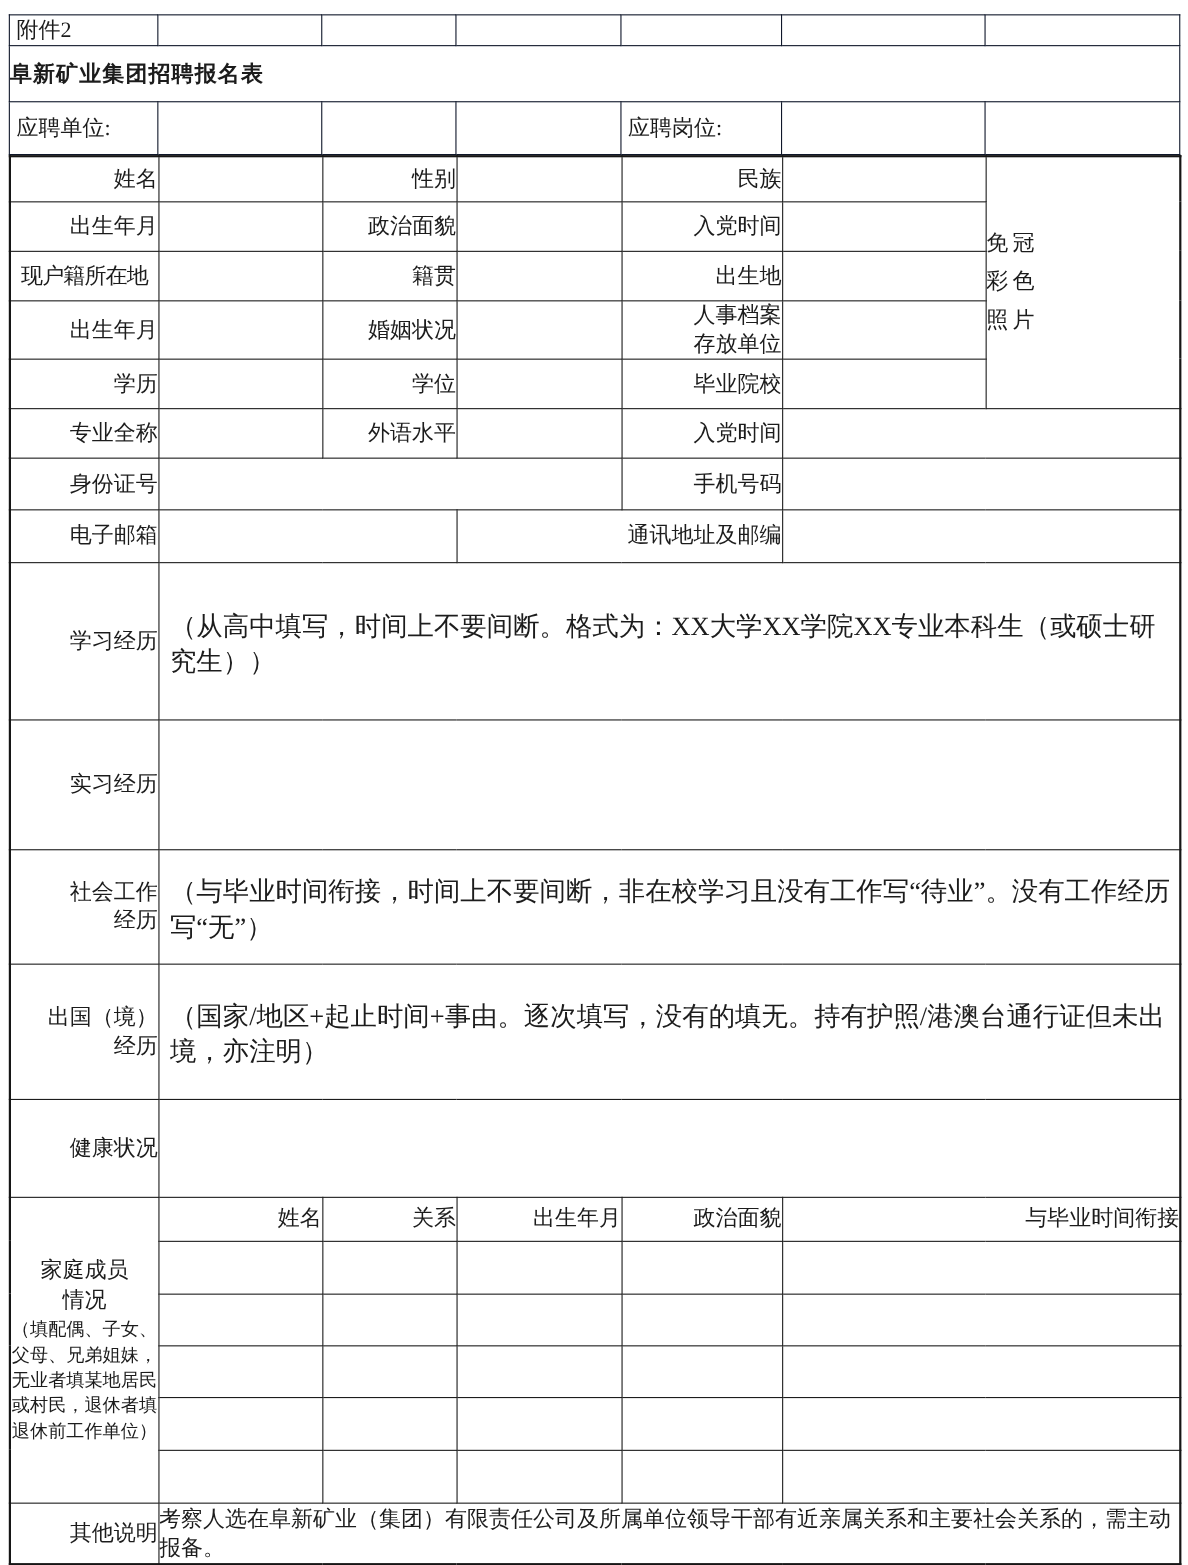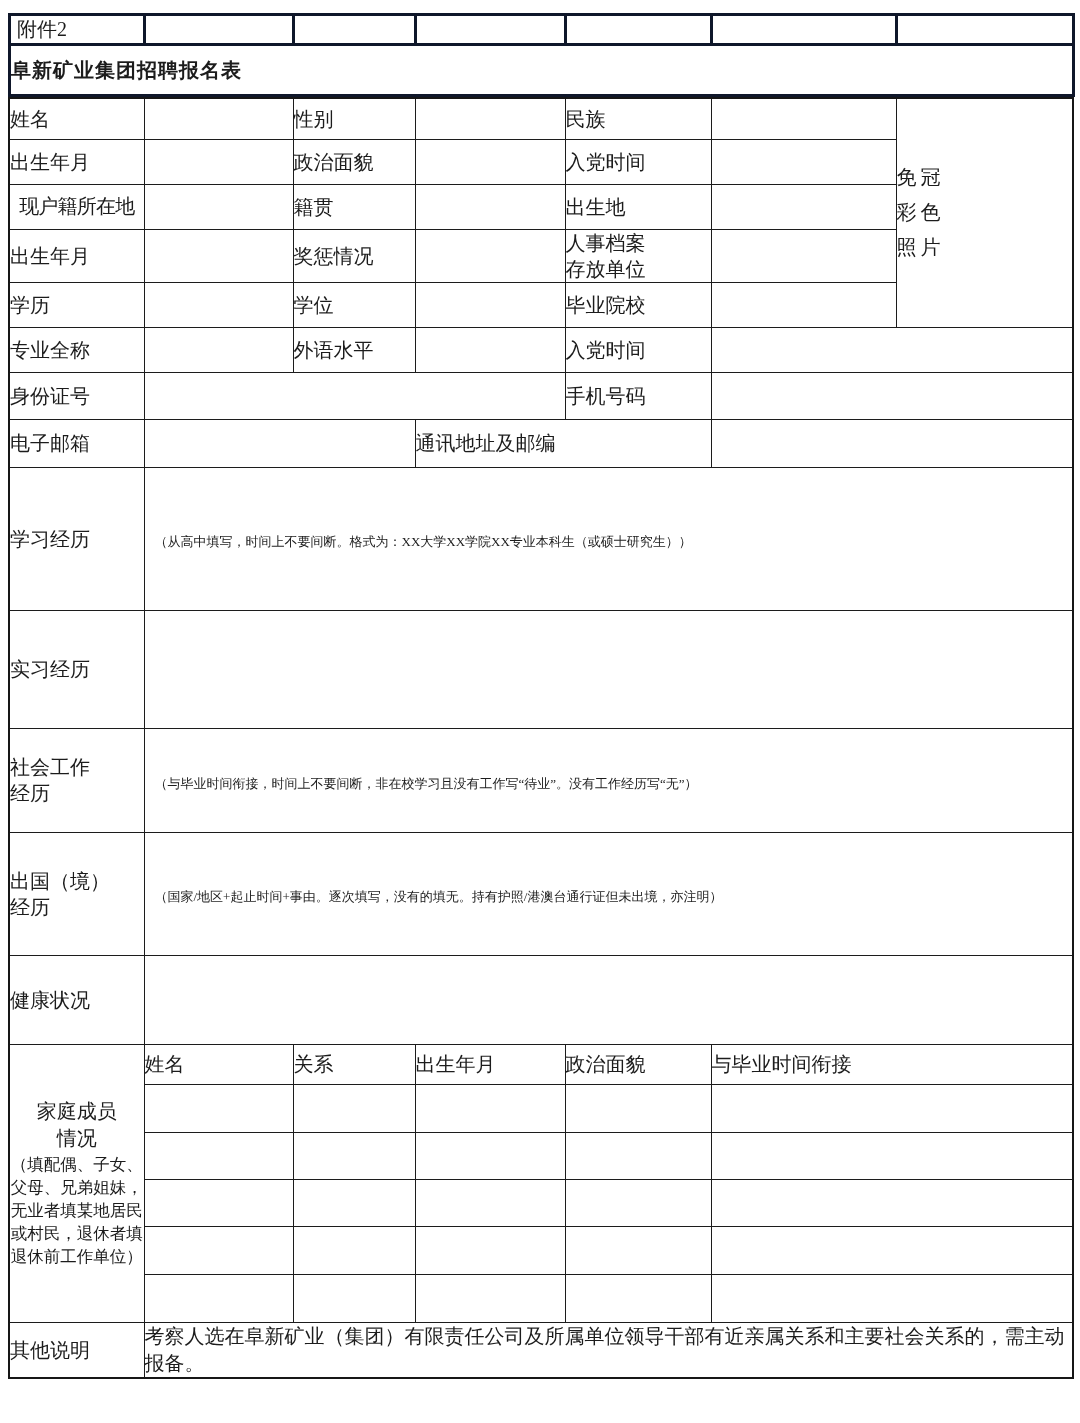--- a/index.html
+++ b/index.html
@@ -18,21 +18,21 @@
     width: 1064px;
     padding: 13px 8px 0 8px;
   }
   table {
     border-collapse: collapse;
     table-layout: fixed;
     width: 1064px;
   }
   
   .grid-top td {
-    border: 3px solid #0f172a;
+    border: 1px solid #0f172a;
     padding: 0;
     font-size: 20px;
     vertical-align: middle;
     overflow: hidden;
   }
   .grid-top .cell-left { text-align: left; padding-left: 6px; }
   .attachment { font-size: 19px; }
   .title-cell {
     text-align: left;
     font-weight: bold;
@@ -42,36 +42,36 @@
   
   .grid-main { border: 2.5px solid #161616; }
   .grid-main td {
     border: 1.5px solid #1c1c1c;
     padding: 0;
     font-size: 20px;
     vertical-align: middle;
     overflow: hidden;
   }
   .lab {
-    text-align: left;
+    text-align: right;
     white-space: pre-line;
     line-height: 1.3;
   }
   .lab-tight {
     text-align: center;
     font-size: 19px;
     letter-spacing: -0.8px;
   }
   .content-cell {
     vertical-align: top;
     text-align: left;
   }
   .hint {
     display: block;
-    font-size: 13px;
+    font-size: 24px;
     padding: 7px 8px 0 10px;
     line-height: 1.35;
   }
   .photo-cell {
     text-align: left;
     white-space: pre-line;
     line-height: 1.75;
     letter-spacing: 4px;
     font-size: 20px;
   }
@@ -117,20 +117,29 @@
       <td></td>
       <td></td>
       <td></td>
       <td></td>
       <td></td>
       <td></td>
     </tr>
     <tr style="height:51px">
       <td class="title-cell" colspan="7">阜新矿业集团招聘报名表</td>
     </tr>
+    <tr style="height:48px">
+      <td class="cell-left">应聘单位:</td>
+      <td></td>
+      <td></td>
+      <td></td>
+      <td class="cell-left">应聘岗位:</td>
+      <td></td>
+      <td></td>
+    </tr>
   </tbody>
     </table>
 
   <table class="grid-main">
     <colgroup>
       <col style="width:135px">
         <col style="width:149px">
         <col style="width:122px">
       <col style="width:150px">
         <col style="width:146px">
@@ -165,21 +174,21 @@
       <td></td>
       <td class="lab">籍贯</td>
       <td></td>
       <td class="lab">出生地</td>
       <td></td>
     </tr>
 
     <tr style="height:53px">
       <td class="lab">出生年月</td>
       <td></td>
-      <td class="lab">奖惩情况</td>
+      <td class="lab">婚姻状况</td>
       <td></td>
       <td class="lab">人事档案
 存放单位</td>
       <td></td>
     </tr>
 
     <tr style="height:45px">
       <td class="lab">学历</td>
       <td></td>
       <td class="lab">学位</td>

